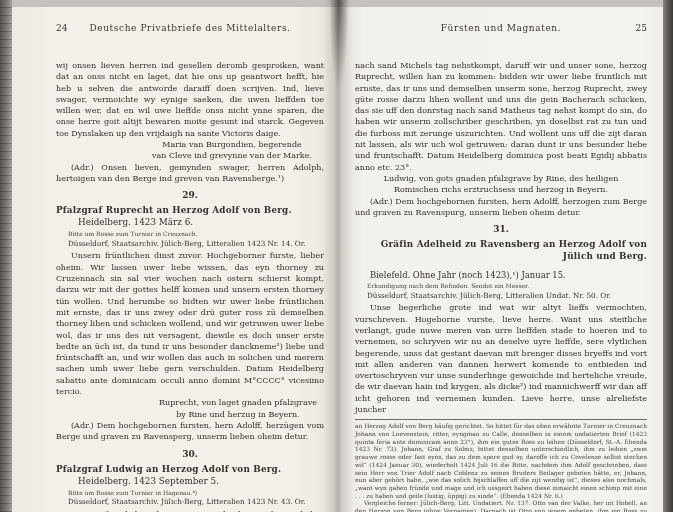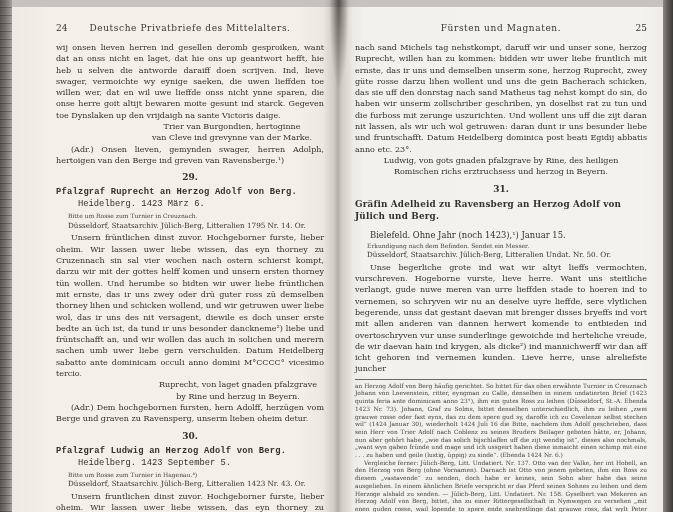--- a/index.html
+++ b/index.html
@@ -15,35 +15,35 @@
   .edge-left:after{content:"";position:absolute;inset:0;
              background:repeating-linear-gradient(0deg,rgba(0,0,0,.25) 0 1px,rgba(255,255,255,.06) 1px 2px,rgba(0,0,0,0) 2px 8px);}
   .edge-right{position:absolute;right:0;top:0;bottom:0;width:10px;
              background:linear-gradient(270deg,#3c3a36 0,#5d5a56 50%,#8a8781 100%);}
   .gutter{position:absolute;left:323px;top:0;bottom:0;width:30px;pointer-events:none;
           background:linear-gradient(90deg,rgba(0,0,0,0) 0,rgba(40,36,32,.14) 38%,rgba(40,36,32,.28) 50%,rgba(40,36,32,.12) 62%,rgba(0,0,0,0) 100%);}
   .gutter:before{content:"";position:absolute;left:6px;top:0;width:20px;height:90px;
           background:radial-gradient(ellipse at 50% 0,rgba(25,22,18,.55) 0,rgba(25,22,18,0) 70%);}
   .top-strip{position:absolute;left:0;top:0;right:0;height:7px;background:#c6c3be;}
 
-  .pg-header{display:flex;align-items:baseline;font-size:9px;margin-bottom:9px;}
+  .pg-header{display:flex;align-items:baseline;font-size:9px;margin-bottom:27px;}
   .pg-header .num{width:30px;}
   .pg-header .num.right-num{text-align:right;}
   .pg-header .running{flex:1;text-align:center;letter-spacing:.6px;color:#3b3833;}
 
   p{margin:0;}
   .body{font-size:8px;line-height:11.3px;text-align:justify;}
   .ind{text-indent:15px;}
   .sig{font-size:8px;line-height:11.3px;text-align:center;}
   .sig.shift{padding-left:84px;}
   .sig.shift29{padding-left:96px;}
   .letter-num{text-align:center;font-weight:bold;font-size:9px;margin:6px 0 4px;}
-  .heading{font-size:8.8px;line-height:12px;padding-left:22px;text-indent:-22px;margin:0 0 2px;font-family:Liberation Mono, monospace;}
+  .heading{font-size:8.8px;line-height:12px;padding-left:22px;text-indent:-22px;margin:0 0 2px;}
   .heading .ht{font-weight:bold;letter-spacing:.2px;}
-  .heading-title{font-weight:bold;font-size:8.8px;line-height:12px;letter-spacing:.2px;margin:0;}
+  .heading-title{font-weight:bold;font-size:8.8px;line-height:12px;letter-spacing:.2px;margin:0;text-align:right;}
   .place-date{font-size:8.4px;line-height:11px;margin:8px 0 1px;text-indent:15px;}
   .regest{font-size:6px;line-height:7.8px;margin:1px 0 1px 12px;color:#45423c;}
   .source{font-size:7.2px;line-height:9.4px;margin:1px 0 2px 12px;}
   .fnrule{border:0;border-top:1px solid #6d6a64;margin:4px 0 3px;width:100%;}
   .footnote{font-size:5.9px;line-height:7.7px;text-align:justify;color:#45423c;}
   .footnote.indent{text-indent:9px;}
 </style>
 </head>
 <body>
 
@@ -53,30 +53,30 @@
   <div class="page left">
     <div class="pg-header">
       <span class="num">24</span>
       <span class="running">Deutsche Privatbriefe des Mittelalters.</span>
       <span class="num"></span>
     </div>
 
     <p class="body">wij onsen lieven herren ind gesellen deromb gesproiken, want dat an onss nicht en laget, dat hie ons up geantwort hefft, hie heb u selven die antworde daraiff doen scrijven. Ind, lieve swager, vermoichte wy eynige saeken, die uwen lieffden toe willen wer, dat en wil uwe lieffde onss nicht ynne sparen, die onse herre goit altijt bewaren moite gesunt ind starck. Gegeven toe Dynslaken up den vrijdaigh na sante Victoris daige.</p>
 
     <div class="sig shift">
-      <div>Trier van Burgondien, hertoginne</div>
+      <div>Maria van Burgondien, begerende</div>
       <div>van Cleve ind grevynne van der Marke.</div>
     </div>
 
     <p class="body ind">(Adr.) Onsen lieven, gemynden swager, herren Adolph, hertoigen van den Berge ind greven van Ravensberge.¹)</p>
 
     <div class="letter-num">29.</div>
     <p class="heading"><span class="ht">Pfalzgraf Ruprecht an Herzog Adolf von Berg.</span> <span>Heidelberg. 1423 März 6.</span></p>
     <div class="regest">Bitte um Rosse zum Turnier in Creuznach.</div>
-    <div class="source">Düsseldorf, Staatsarchiv. Jülich-Berg, Litteralien 1795 Nr. 14. Or.</div>
+    <div class="source">Düsseldorf, Staatsarchiv. Jülich-Berg, Litteralien 1423 Nr. 14. Or.</div>
     <p class="body ind">Unsern früntlichen dinst zuvor. Hochgeborner furste, lieber oheim. Wir lassen uwer liebe wissen, das eyn thorney zu Cruzennach sin sal vier wochen nach ostern schierst kompt, darzu wir mit der gottes helff komen und unsern ersten thorney tün wollen. Und herumbe so bidten wir uwer liebe früntlichen mit ernste, das ir uns zwey oder drü guter ross zü demselben thorney lihen und schicken wollend, und wir getruwen uwer liebe wol, das ir uns des nit versagent, diewile es doch unser erste bedte an üch ist, da tund ir uns besonder danckneme²) liebe und früntschafft an, und wir wollen das auch in solichen und merern sachen umb uwer liebe gern verschulden. Datum Heidelberg sabatto ante dominicam occuli anno domini M°CCCC° vicesimo tercio.</p>
 
     <div class="sig shift29">
       <div>Ruprecht, von laget gnaden pfalzgrave</div>
       <div>by Rine und herzug in Beyern.</div>
     </div>
     <p class="body ind">(Adr.) Dem hochgebornen fursten, hern Adolff, herzügen vom Berge und graven zu Ravensperg, unserm lieben oheim detur.</p>
 
     <div class="letter-num">30.</div>
     <p class="heading"><span class="ht">Pfalzgraf Ludwig an Herzog Adolf von Berg.</span> <span>Heidelberg. 1423 September 5.</span></p>
@@ -92,20 +92,21 @@
       <span class="running">Fürsten und Magnaten.</span>
       <span class="num right-num">25</span>
     </div>
 
     <p class="body">nach sand Michels tag nehstkompt, daruff wir und unser sone, herzog Ruprecht, willen han zu kommen: bidden wir uwer liebe fruntlich mit ernste, das ir uns und demselben unserm sone, herzog Ruprecht, zwey güte rosse darzu lihen wollent und uns die gein Bacherach schicken, das sie uff den donrstag nach sand Matheus tag nehst kompt do sin, do haben wir unserm zollschriber geschriben, yn doselbst rat zu tun und die furboss mit zerunge uszurichten. Und wollent uns uff die zijt daran nit lassen, als wir uch wol getruwen: daran dunt ir uns besunder liebe und fruntschafft. Datum Heidelberg dominica post beati Egidij abbatis anno etc. 23°.</p>
 
     <div class="sig">
       <div>Ludwig, von gots gnaden pfalzgrave by Rine, des heiligen</div>
       <div>Romischen richs erztruchsess und herzog in Beyern.</div>
     </div>
+    <p class="body ind">(Adr.) Dem hochgebornen fursten, hern Adolff, herzogen zum Berge und graven zu Ravenspurg, unserm lieben oheim detur.</p>
 
     <div class="letter-num">31.</div>
     <p class="heading-title">Gräfin Adelheid zu Ravensberg an Herzog Adolf von Jülich und Berg.</p>
     <p class="place-date">Bielefeld. Ohne Jahr (noch 1423),¹) Januar 15.</p>
     <div class="regest">Erkundigung nach dem Befinden. Sendet ein Messer.</div>
     <div class="source">Düsseldorf, Staatsarchiv. Jülich-Berg, Litteralien Undat. Nr. 50. Or.</div>
     <p class="body ind">Unse begerliche grote ind wat wir altyt lieffs vermochten, vurschreven. Hogeborne vurste, lieve herre. Want uns steitliche verlangt, gude nuwe meren van urre lieffden stade to hoeren ind to vernemen, so schryven wir nu an deselve uyre lieffde, sere vlytlichen begerende, unss dat gestant daevan mit brenger disses bryeffs ind vort mit allen anderen van dannen herwert komende to entbieden ind overtoschryven vur unse sunderlinge gewoichde ind herteliche vreude, de wir daevan hain ind krygen, als dicke²) ind mannichwerff wir dan aff icht gehoren ind vernemen kunden. Lieve herre, unse alreliefste juncher</p>
 
     <hr class="fnrule">
     <p class="footnote">an Herzog Adolf von Berg häufig gerichtet. So bittet für das oben erwähnte Turnier in Creuznach Johann von Loevenstein, ritter, eyngman zu Calle, denselben in einem undatierten Brief (1423 quinta feria ante dominicam anno 23°), ihm ein gutes Ross zu leihen (Düsseldorf, St.-A. Ebenda 1423 Nr. 73). Johann, Graf zu Solms, bittet denselben unterschiedlich, ihm zu leihen „zwei grauwe rosse oder fast eyns, das zu dem spere gud sy, daroffe ich zu Covelenze selbst stechen wil“ (1424 Januar 30), wiederholt 1424 Juli 16 die Bitte, nachdem ihm Adolf geschrieben, dass sein Herr von Trier Adolf nach Coblenz zu seines Bruders Beilager geboten hätte, er, Johann, nun aber gehört habe, „wie das solich bijschlaffen uff die zijt wendig ist“, dieses also nochmals, „want wyn gaben fründe und mage und ich ussgeirt haben diese inmaicht einen schimp mit eine . . . zu haben und geile (lustig, üppig) zu sinde“. (Ebenda 1424 Nr. 6.)</p>

